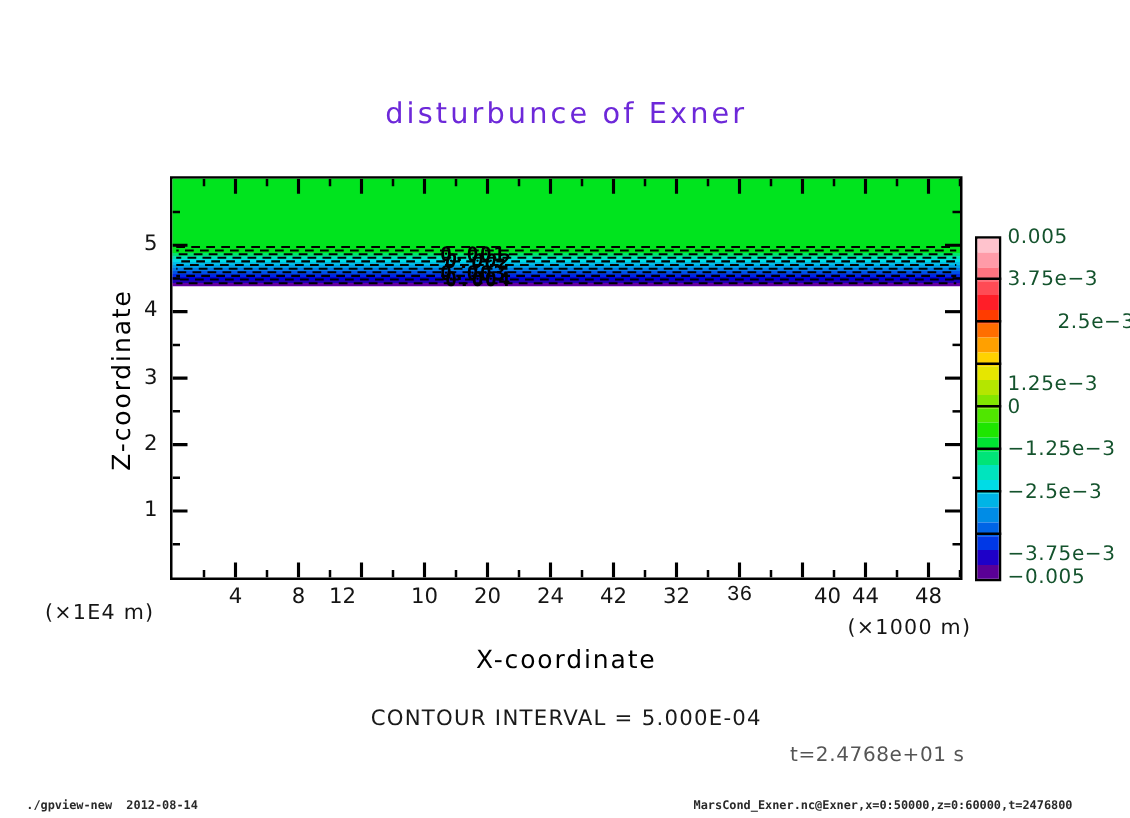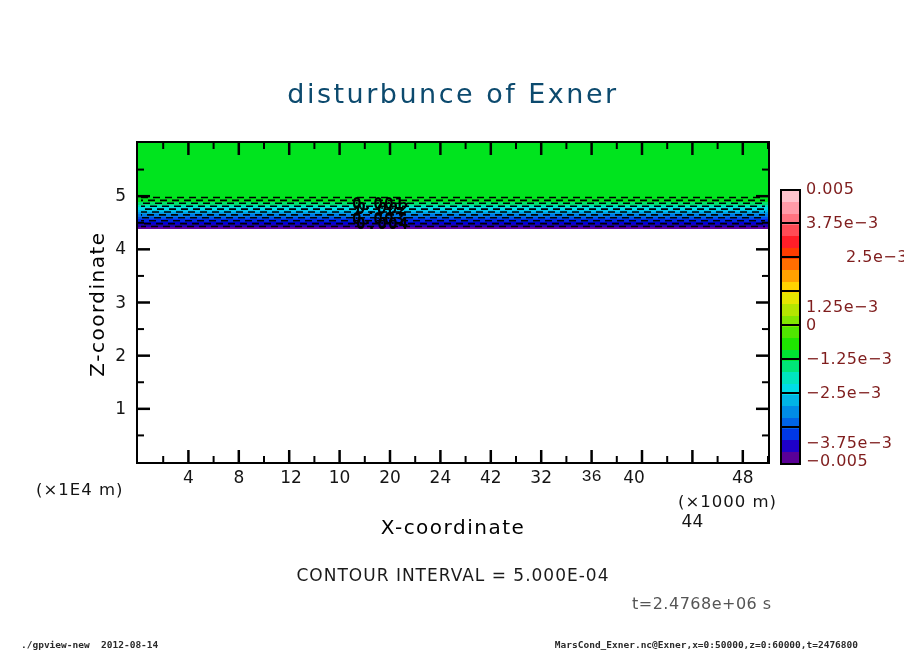--- a/index.html
+++ b/index.html
@@ -1,37 +1,37 @@
 <!DOCTYPE html>
 <html><head>
 <meta charset="utf-8">
 <style>
   html,body{margin:0;padding:0;width:904px;height:654px;background:#ffffff;overflow:hidden;}
   body{font-family:"DejaVu Sans", sans-serif;color:#111;position:relative;}
   .abs{position:absolute;}
-  .title{left:138px;top:78px;width:630px;text-align:center;font-size:27px;letter-spacing:2.5px;color:#0c4a6e;white-space:nowrap;}
+  .title{left:138px;top:78px;width:630px;text-align:center;font-size:23px;letter-spacing:2.5px;color:#6d28d9;white-space:nowrap;}
   .plot{left:136px;top:141px;width:634px;height:323px;border:2px solid #000;box-sizing:border-box;background:#fff;}
   .green-region{position:absolute;left:0;top:0;width:630px;height:57px;}
   .band{position:absolute;left:0;top:57px;width:630px;height:29px;}
   #plot-svg{position:absolute;left:0;top:0;width:630px;height:319px;z-index:3;}
   .contour-label{position:absolute;z-index:4;font-family:"DejaVu Sans Mono", monospace;font-weight:bold;font-size:16px;line-height:16px;color:#000;letter-spacing:1px;white-space:nowrap;}
   #x-tick-labels{left:138px;top:467px;width:630px;height:22px;}
   .x-tick-label{position:absolute;top:0;width:44px;margin-left:-22px;text-align:center;font-size:17px;color:#151515;}
   #y-tick-labels{left:92px;top:143px;width:36px;height:319px;}
   .y-tick-label{position:absolute;right:2px;width:34px;text-align:right;font-size:17px;color:#151515;}
   .xlabel{left:138px;top:515px;width:630px;text-align:center;font-size:20px;letter-spacing:1.5px;color:#000;}
   .ylabel{left:-18px;top:292px;width:230px;text-align:center;font-size:20px;letter-spacing:1.5px;color:#000;transform:rotate(-90deg);transform-origin:center center;}
   .yunit{left:36px;top:480px;font-size:16.5px;letter-spacing:1px;color:#151515;white-space:nowrap;}
   .xunit{left:678px;top:492px;font-size:16.5px;letter-spacing:1px;color:#151515;white-space:nowrap;}
   #colorbar{left:780px;top:189px;width:21px;height:276px;border:2px solid #000;box-sizing:border-box;display:flex;flex-direction:column;}
   #colorbar .cb-seg{flex:1;}
   #colorbar-lines{left:780px;top:189px;width:21px;height:276px;pointer-events:none;}
   .cb-sep{position:absolute;left:0;width:21px;height:2px;background:#000;}
   #colorbar-labels{left:806px;top:189px;width:96px;height:276px;}
-  .cb-label{position:absolute;left:0;font-size:16px;letter-spacing:0.5px;color:#7f1d1d;white-space:nowrap;}
+  .cb-label{position:absolute;left:0;font-size:16px;letter-spacing:0.5px;color:#14532d;white-space:nowrap;}
   .contour-interval{left:138px;top:565px;width:630px;text-align:center;font-size:17px;letter-spacing:1px;color:#1a1a1a;white-space:nowrap;}
   .time-label{left:632px;top:594px;font-size:16px;letter-spacing:0.5px;color:#555;white-space:nowrap;}
   .footer-left{left:21px;top:639px;font-family:"DejaVu Sans Mono", monospace;font-size:9.5px;font-weight:bold;color:#2a2a2a;white-space:pre;}
   .footer-right{right:46px;top:639px;font-family:"DejaVu Sans Mono", monospace;font-size:9.5px;font-weight:bold;color:#2a2a2a;white-space:pre;}
 </style>
 </head>
 <body>
 
 <div class="abs title">disturbunce of Exner</div>
 
@@ -127,29 +127,29 @@
       <span class="contour-label" style="left: 214px; top: 53px;">0.001</span>
       <span class="contour-label" style="left: 218px; top: 58px; font-style: italic;">0.002</span>
       <span class="contour-label" style="left: 214px; top: 68px;">0.003</span>
       <span class="contour-label" style="left: 218px; top: 73px; text-align: right;">0.004</span>
     </div>
 </div>
 
 <div class="abs" id="x-tick-labels">
     <div class="x-tick-label" style="left: 50.4px;">4</div>
     <div class="x-tick-label" style="left: 100.8px;">8</div>
-    <div class="x-tick-label" style="left: 153px;">12</div>
+    <div class="x-tick-label" style="left: 136px;">12</div>
     <div class="x-tick-label" style="left: 201.6px;">10</div>
     <div class="x-tick-label" style="left: 252px;">20</div>
     <div class="x-tick-label" style="left: 302.4px;">24</div>
     <div class="x-tick-label" style="left: 352.8px;">42</div>
     <div class="x-tick-label" style="left: 403.2px;">32</div>
     <div class="x-tick-label" style="left: 453.6px; font-family: Liberation Mono, monospace;">36</div>
-    <div class="x-tick-label" style="left: 496px;">40</div>
-    <div class="x-tick-label" style="left: 554.4px; margin-top: 44px;">44</div>
+    <div class="x-tick-label" style="left: 524px;">40</div>
+    <div class="x-tick-label" style="left: 554.4px;">44</div>
     <div class="x-tick-label" style="left: 604.8px;">48</div>
   </div>
 <div class="abs" id="y-tick-labels">
     <div class="y-tick-label" style="top: 254.833px;">1</div>
     <div class="y-tick-label" style="top: 201.667px;">2</div>
     <div class="y-tick-label" style="top: 148.5px;">3</div>
     <div class="y-tick-label" style="top: 95.3333px;">4</div>
     <div class="y-tick-label" style="top: 42.1667px;">5</div>
   </div>
 
@@ -199,16 +199,16 @@
     <div class="cb-label" style="top: 58px; margin-left: 40px;">2.5e−3</div>
     <div class="cb-label" style="top: 108px;">1.25e−3</div>
     <div class="cb-label" style="top: 126px;">0</div>
     <div class="cb-label" style="top: 160px;">−1.25e−3</div>
     <div class="cb-label" style="top: 194px;">−2.5e−3</div>
     <div class="cb-label" style="top: 244px;">−3.75e−3</div>
     <div class="cb-label" style="top: 262px;">−0.005</div>
   </div>
 
 <div class="abs contour-interval">CONTOUR INTERVAL = 5.000E-04</div>
-<div class="abs time-label">t=2.4768e+06 s</div>
+<div class="abs time-label">t=2.4768e+01 s</div>
 
 <div class="abs footer-left">./gpview-new  2012-08-14</div>
 <div class="abs footer-right">MarsCond_Exner.nc@Exner,x=0:50000,z=0:60000,t=2476800</div>
 
 </body></html>

